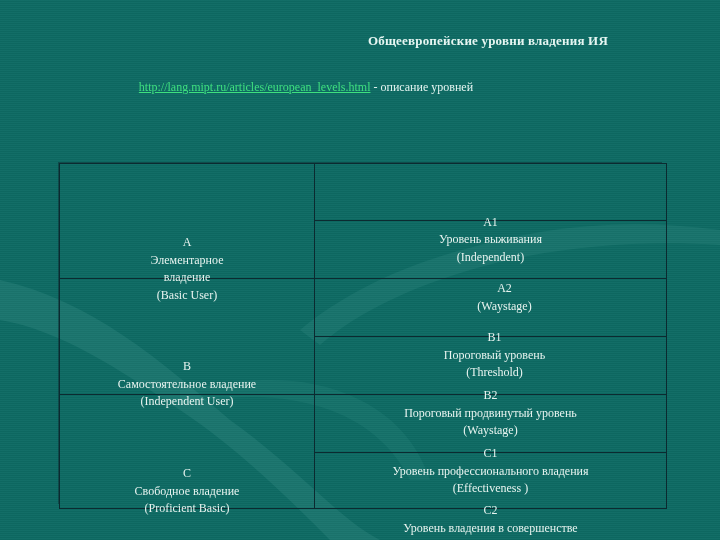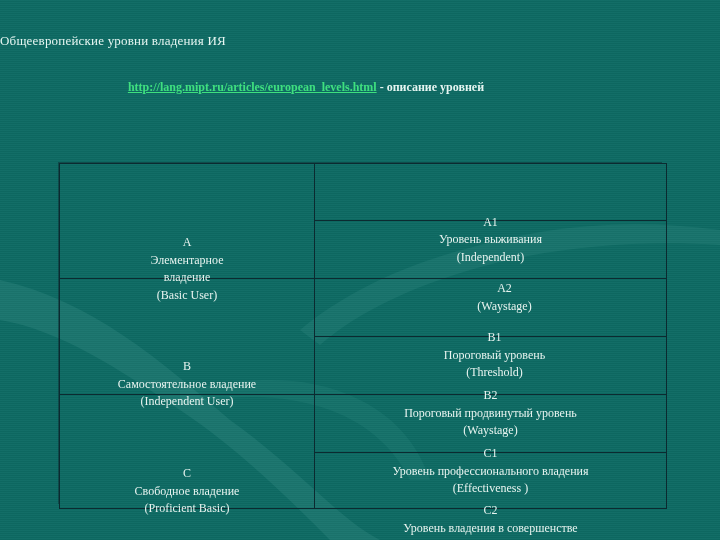--- a/index.html
+++ b/index.html
@@ -5,25 +5,25 @@
     html, body { margin:0; padding:0; }
     body {
       width:720px; height:540px; position:relative; overflow:hidden;
       background-color:#0e6b64;
       background-image: repeating-linear-gradient(0deg, rgba(0,0,0,0.04) 0px, rgba(0,0,0,0.04) 1px, rgba(255,255,255,0.02) 1px, rgba(255,255,255,0.02) 2px);
       font-family: "Liberation Serif", "DejaVu Serif", serif;
       color:#e8f4f0;
     }
     .swoosh { position:absolute; left:0; top:0; width:720px; height:540px; pointer-events:none; }
     .title {
-      position:absolute; left:0; top:33px; width:608px; text-align:left;
-      font-size:13px; font-weight:normal; color:#e6f6f2; letter-spacing:0.2px;
+      position:absolute; left:0; top:33px; width:608px; text-align:right;
+      font-size:13px; font-weight:bold; color:#e6f6f2; letter-spacing:0.2px;
     }
     .subtitle {
-      position:absolute; left:0; top:80px; width:612px; text-align:center; font-size:12px; color:#e6f6f2;font-weight:bold;
+      position:absolute; left:0; top:80px; width:612px; text-align:center; font-size:12px; color:#e6f6f2;
     }
     .subtitle a { color:#3fe07f; text-decoration:underline; }
     .tbl {
       position:absolute; left:59px; top:163px; width:606px; height:344px;
       border:1px solid #0b2a30;
       box-shadow: -3px -3px 0 -2px rgba(11,42,48,0.5);
     }
     .vline { position:absolute; left:254px; top:0; width:1px; height:344px; background:#0b2a30; }
     .hline { position:absolute; height:1px; background:#0b2a30; }
     .cell {

